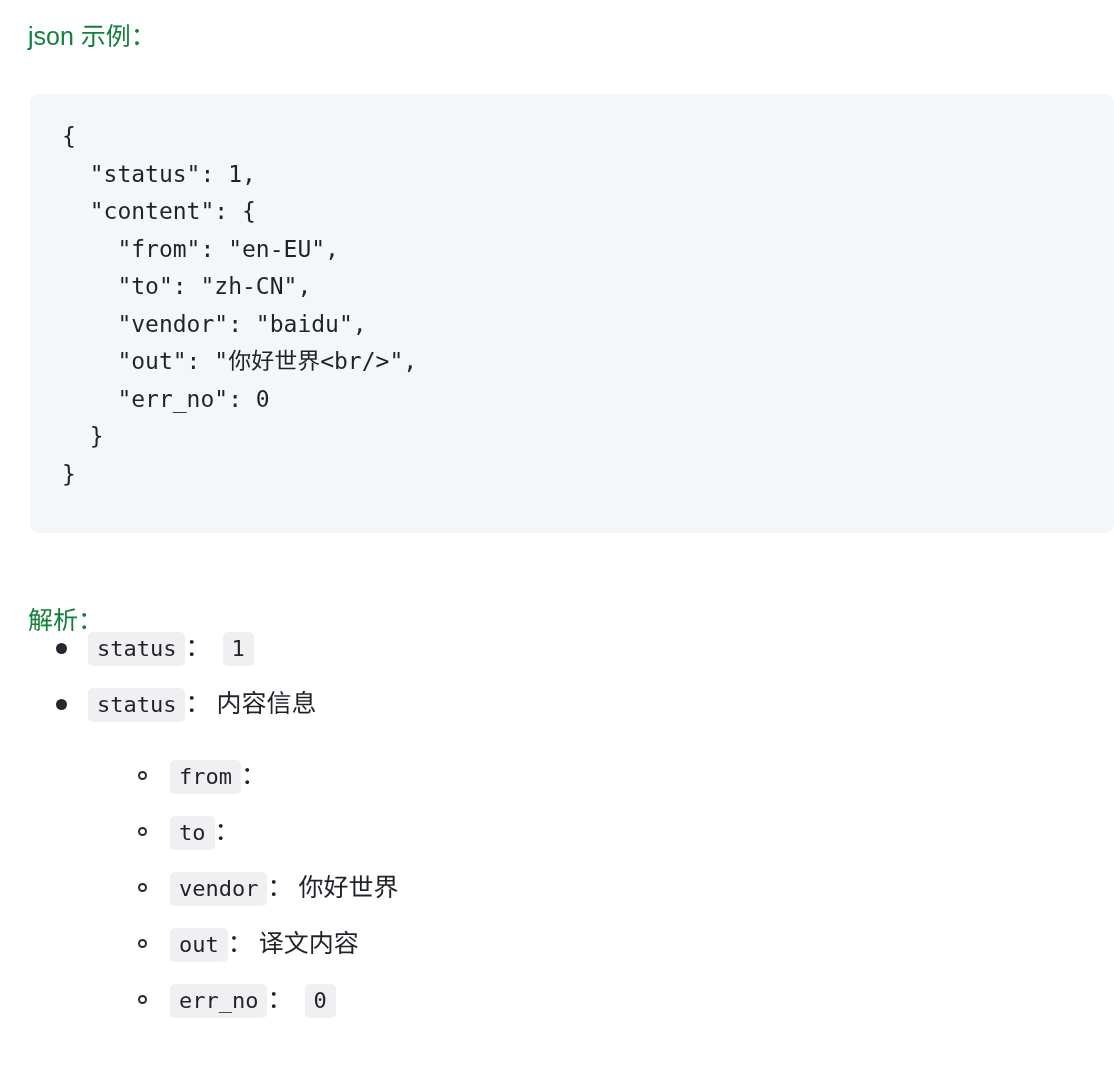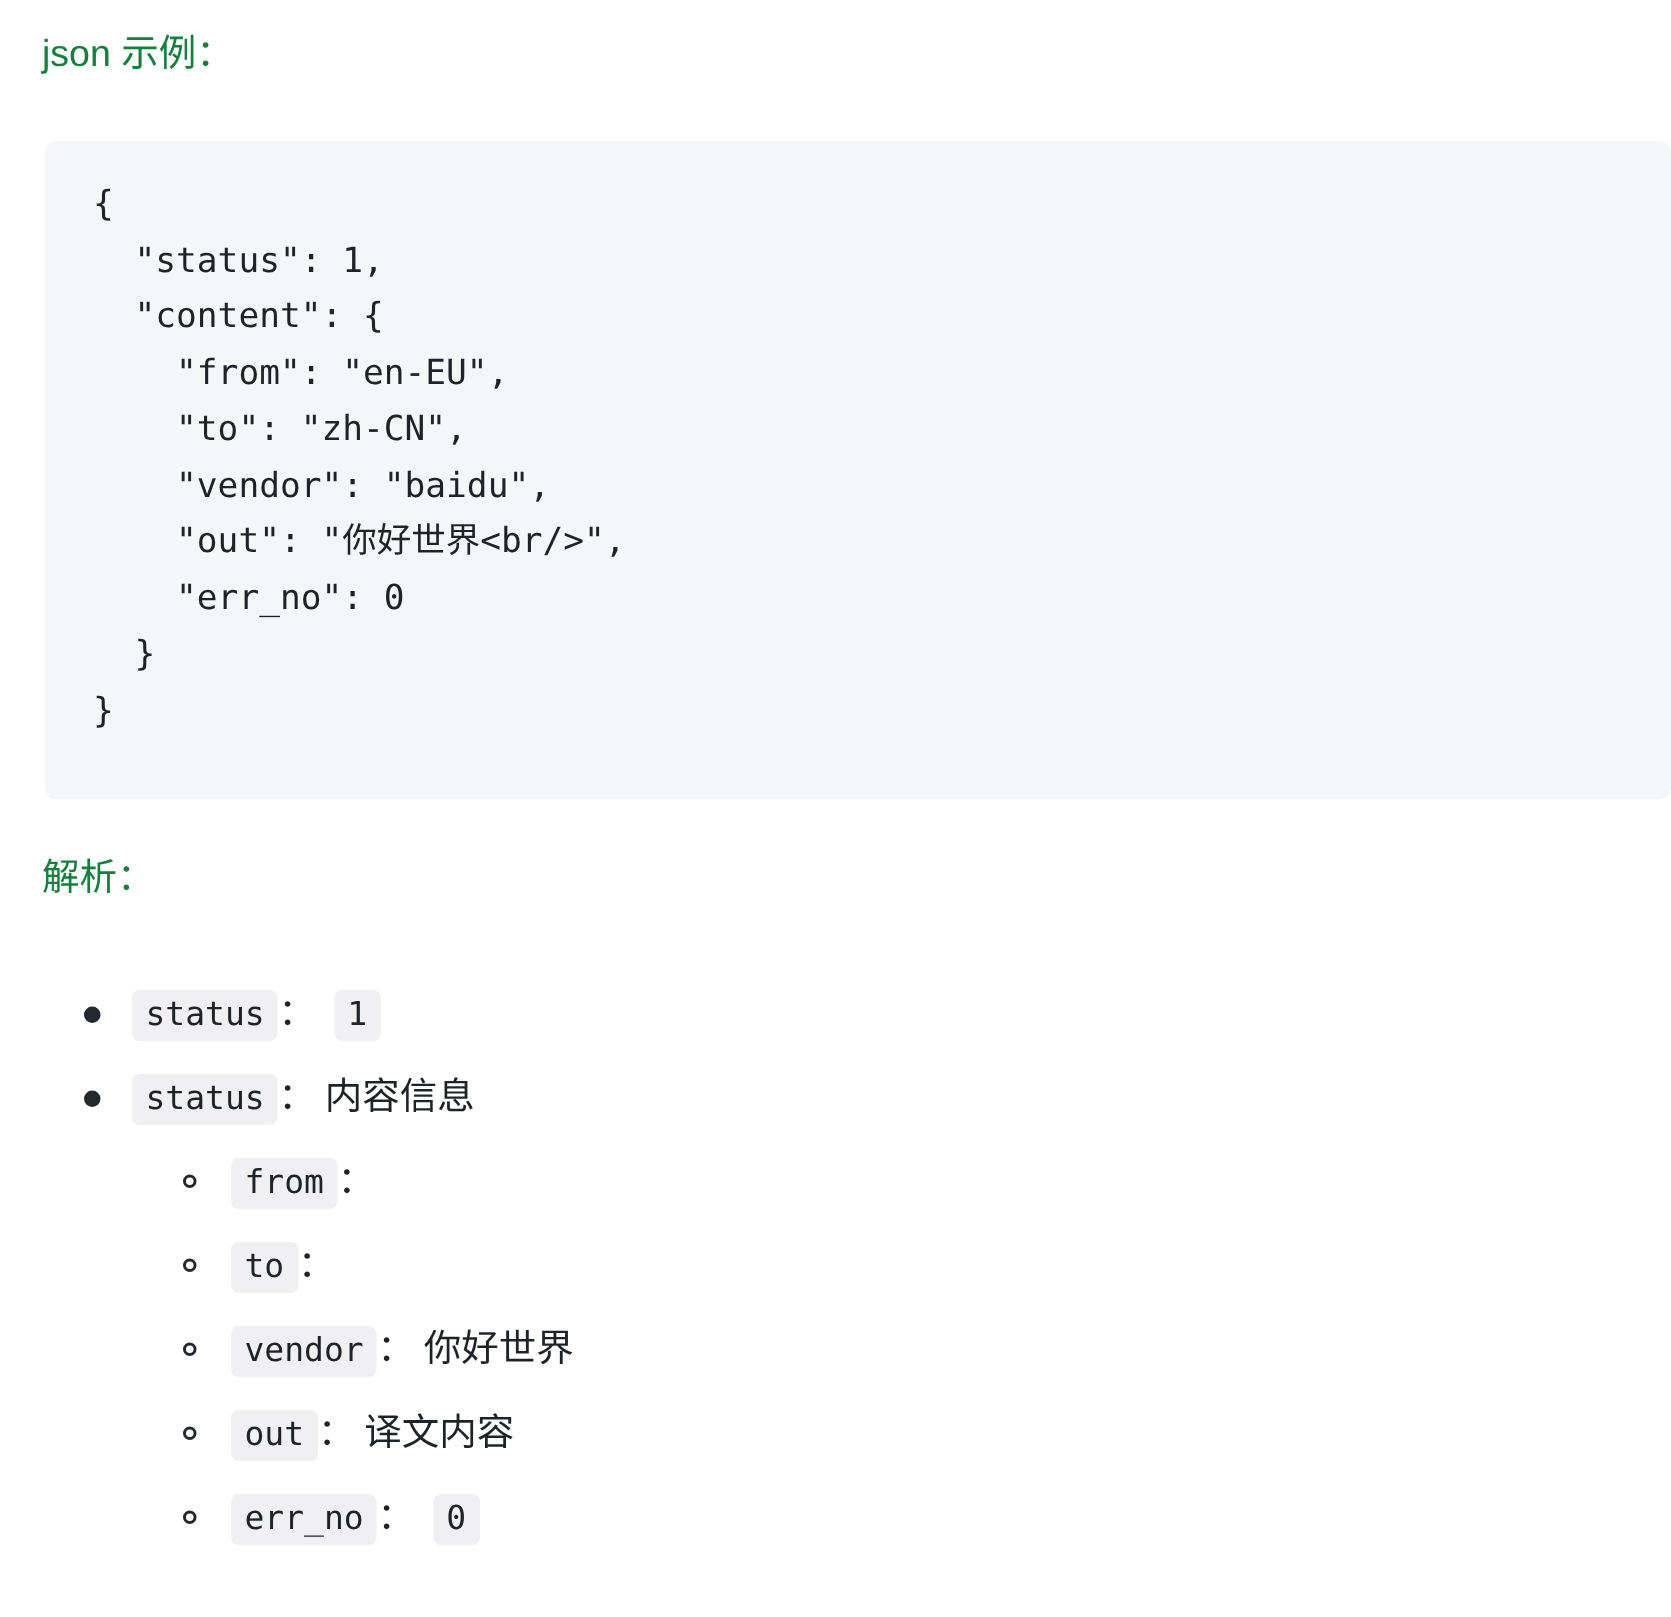--- a/index.html
+++ b/index.html
@@ -36,21 +36,21 @@
 
   #title-para {
     position: absolute;
     left: 28px;
     top: 19px;
   }
 
   #analysis-para {
     position: absolute;
     left: 28px;
-    top: 568px;
+    top: 603px;
   }
 
   
   .codeblock {
     position: absolute;
     left: 30px;
     top: 94px;
     width: 1084px;
     height: 439px;
     background: #f5f6f8;
@@ -67,21 +67,21 @@
     line-height: 37.5px;
     color: #1f2328;
     white-space: pre;
     tab-size: 2;
   }
 
   
   .analysis-list {
     position: absolute;
     left: 0;
-    top: 648px;
+    top: 620px;
     width: 1114px;
     margin: 0;
     padding: 0;
     list-style: none;
   }
   .lvl1-item {
     position: relative;
     margin: 0;
     padding: 0 0 0 88px;
     height: 56px;
@@ -93,21 +93,21 @@
     left: 56px;
     top: 50%;
     width: 11px;
     height: 11px;
     margin-top: -5px;
     border-radius: 50%;
     background: #24292f;
   }
 
   .sublist {
-    margin: 0;
+    margin: 16px;
     padding: 0;
     list-style: none;
   }
   .lvl2-item {
     position: relative;
     margin: 0;
     padding: 0 0 0 154px;
     height: 56px;
     display: flex;
     align-items: center;

